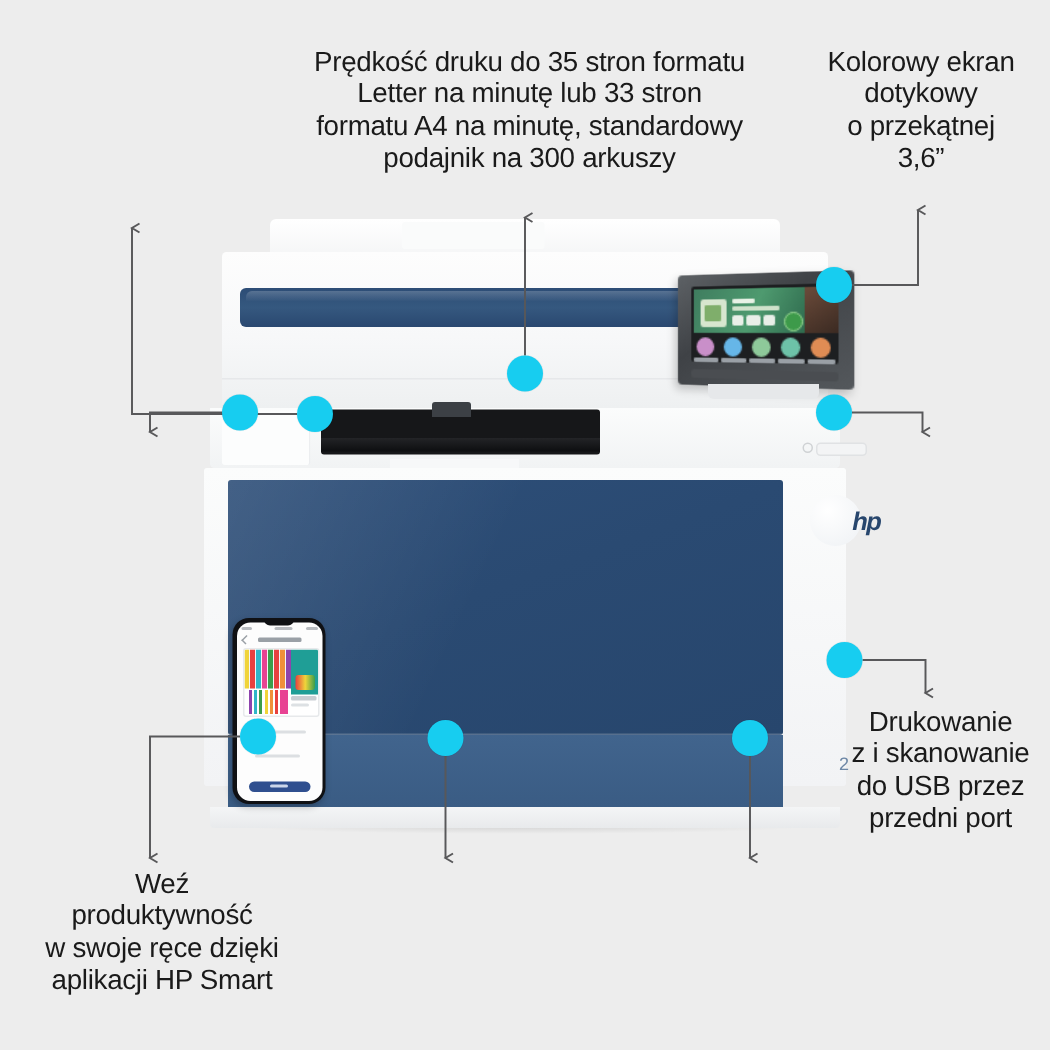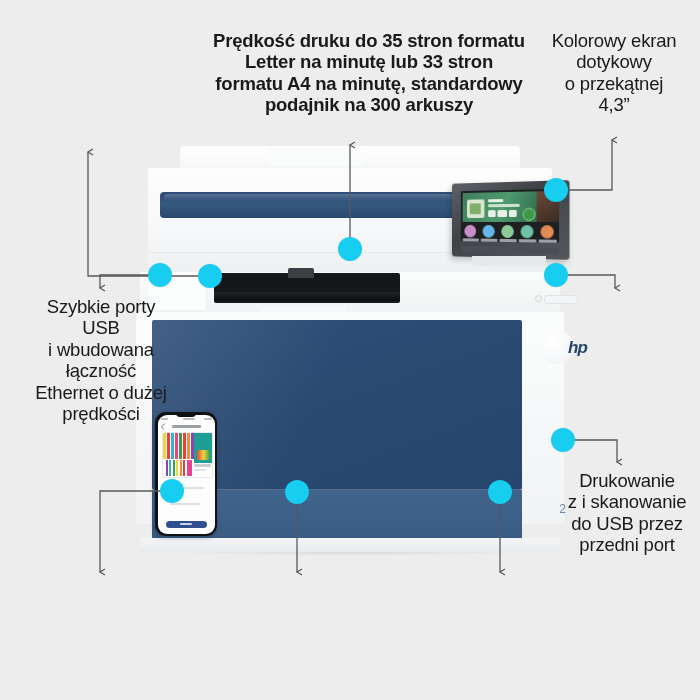--- a/index.html
+++ b/index.html
@@ -366,39 +366,37 @@
   <div class="dot" style="left:338px;top:237px;width:24px;height:24px;"></div>
   <div class="dot" style="left:544px;top:178px;width:24px;height:24px;"></div>
   <div class="dot" style="left:148px;top:263px;width:24px;height:24px;"></div>
   <div class="dot" style="left:544px;top:263px;width:24px;height:24px;"></div>
   <div class="dot" style="left:551px;top:428px;width:24px;height:24px;"></div>
   <div class="dot" style="left:160px;top:479px;width:24px;height:24px;"></div>
   <div class="dot" style="left:285px;top:480px;width:24px;height:24px;"></div>
   <div class="dot" style="left:488px;top:480px;width:24px;height:24px;"></div>
 
 
-  <div class="callout" style="left:200px;top:30px;width:338px;font-size:18.5px;font-weight:bold;">Prędkość druku do 35 stron formatu
+  <div class="callout" style="left:184px;top:30px;width:338px;font-size:18.5px;">Prędkość druku do 35 stron formatu
 Letter na minutę lub 33 stron
 formatu A4 na minutę, standardowy
 podajnik na 300 arkuszy</div>
 
   <div class="callout" style="left:534px;top:30px;width:160px;font-size:18.5px;">Kolorowy ekran
 dotykowy
 o przekątnej
-4,3”</div>
-
-  <div class="callout" style="left:6px;top:296px;width:190px;font-size:18.5px;">Szybkie porty
-USB
-i wbudowana
-łączność
-Ethernet o dużej
-prędkości</div>
+3,6”</div>
+
 
 
   <div class="callout" style="left:556px;top:470px;width:142px;font-size:18.5px;">Drukowanie
 z i skanowanie
 do USB przez
 przedni port</div>
 
+  <div class="callout" style="left:8px;top:578px;width:200px;font-size:18.5px;">Weź
+produktywność
+w swoje ręce dzięki
+aplikacji HP Smart</div>
 
 
 
 </div>
 
 </body></html>

